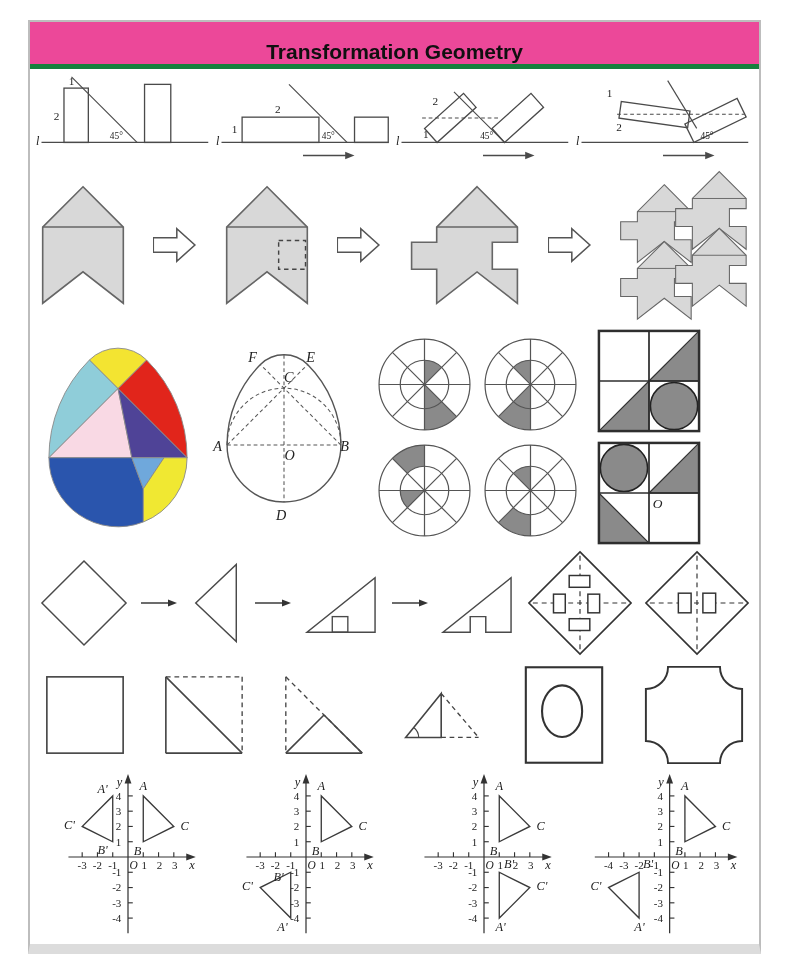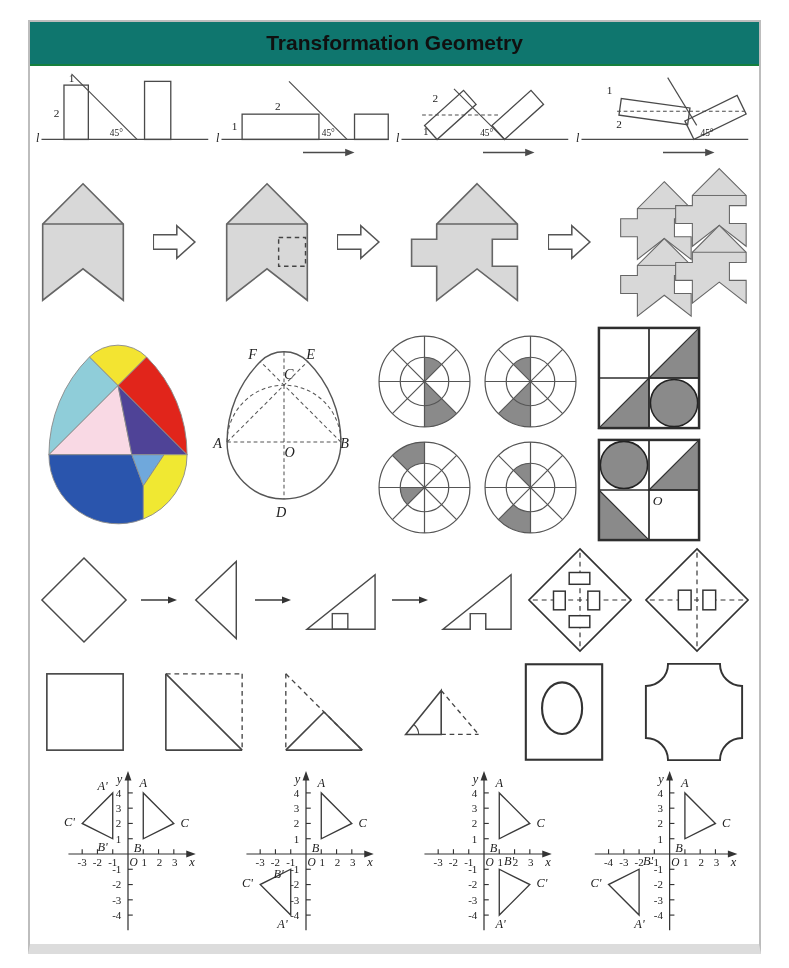--- a/index.html
+++ b/index.html
@@ -1,20 +1,20 @@
 <!DOCTYPE html>
 <html><head>
 <meta charset="utf-8">
 <style>
   html,body{margin:0;padding:0;background:#fff;}
   body{width:789px;height:968px;position:relative;font-family:"Liberation Serif",serif;overflow:hidden;}
   .card{position:absolute;left:28px;top:20px;width:733px;height:934px;box-sizing:border-box;
         border:2px solid #bdbdbd;border-bottom:10px solid #dcdcdc;background:#fff;}
-  .titlebar{height:42px;background:#0f766e;display:flex;align-items:center;justify-content:center;
-        border-bottom:2px solid #15803d;}
+  .titlebar{height:42px;background:#ec4899;display:flex;align-items:flex-end;justify-content:center;
+        border-bottom:5px solid #15803d;}
   .titlebar span{font-family:"Liberation Sans",sans-serif;font-weight:bold;font-size:21px;color:#101010;}
   .row{display:flex;align-items:center;}
   #row1{padding:6px 2px 0 4px;gap:2px;}
   #row2{padding:4px 10px 2px 10px;justify-content:space-between;}
   #row3{padding:6px 6px 2px 12px;gap:16px;}
   #row4{padding:2px 8px;justify-content:space-between;}
   #row5{padding:4px 14px;justify-content:space-between;}
   #row6{padding:2px 2px;gap:6px;justify-content:center;}
   svg text{font-family:"Liberation Serif",serif;}
 </style>

